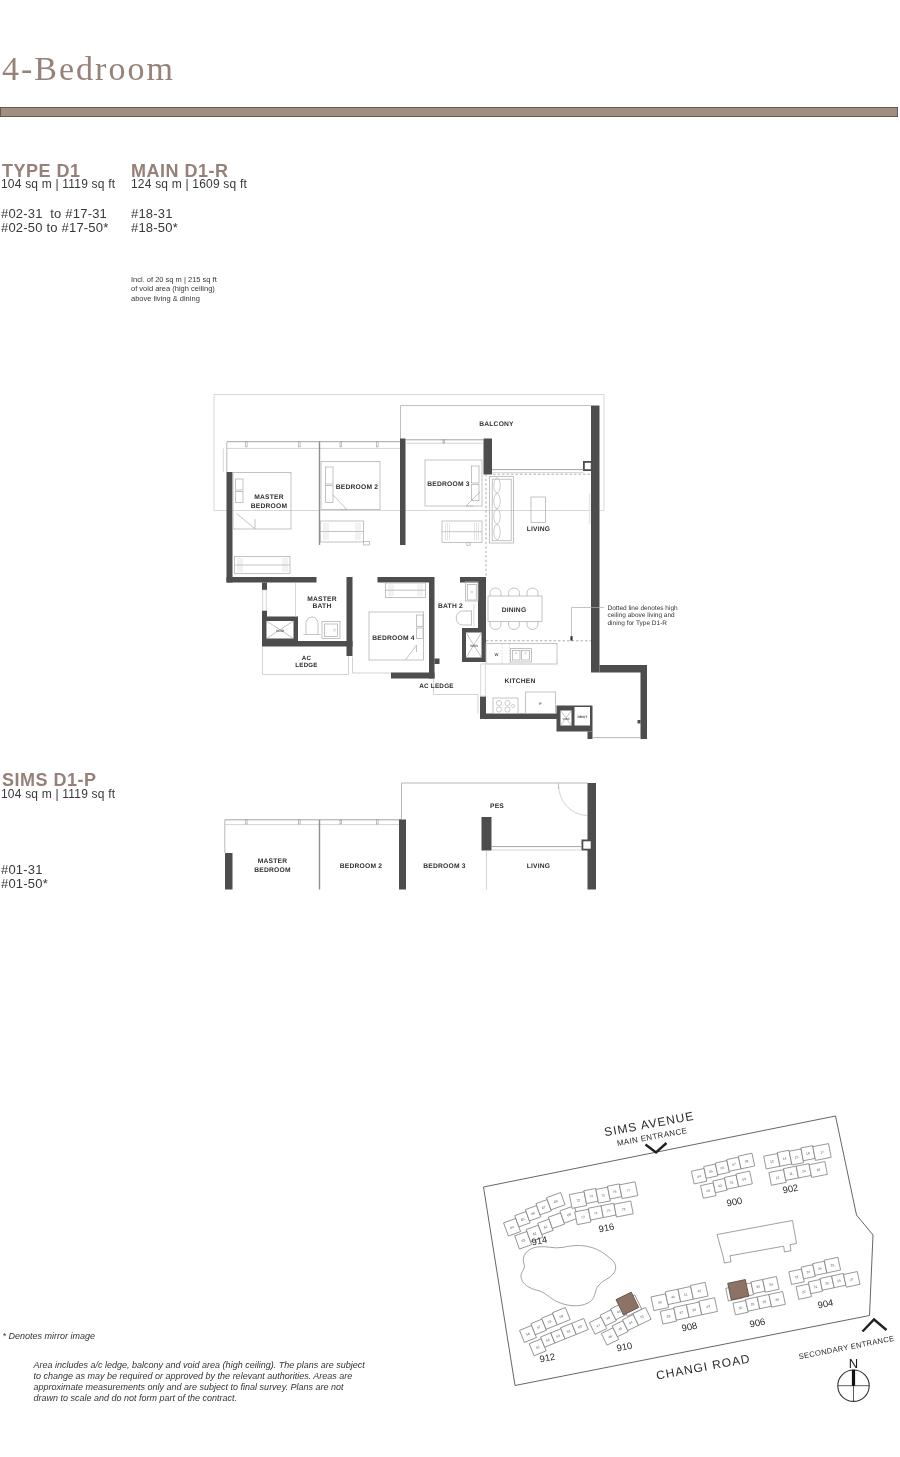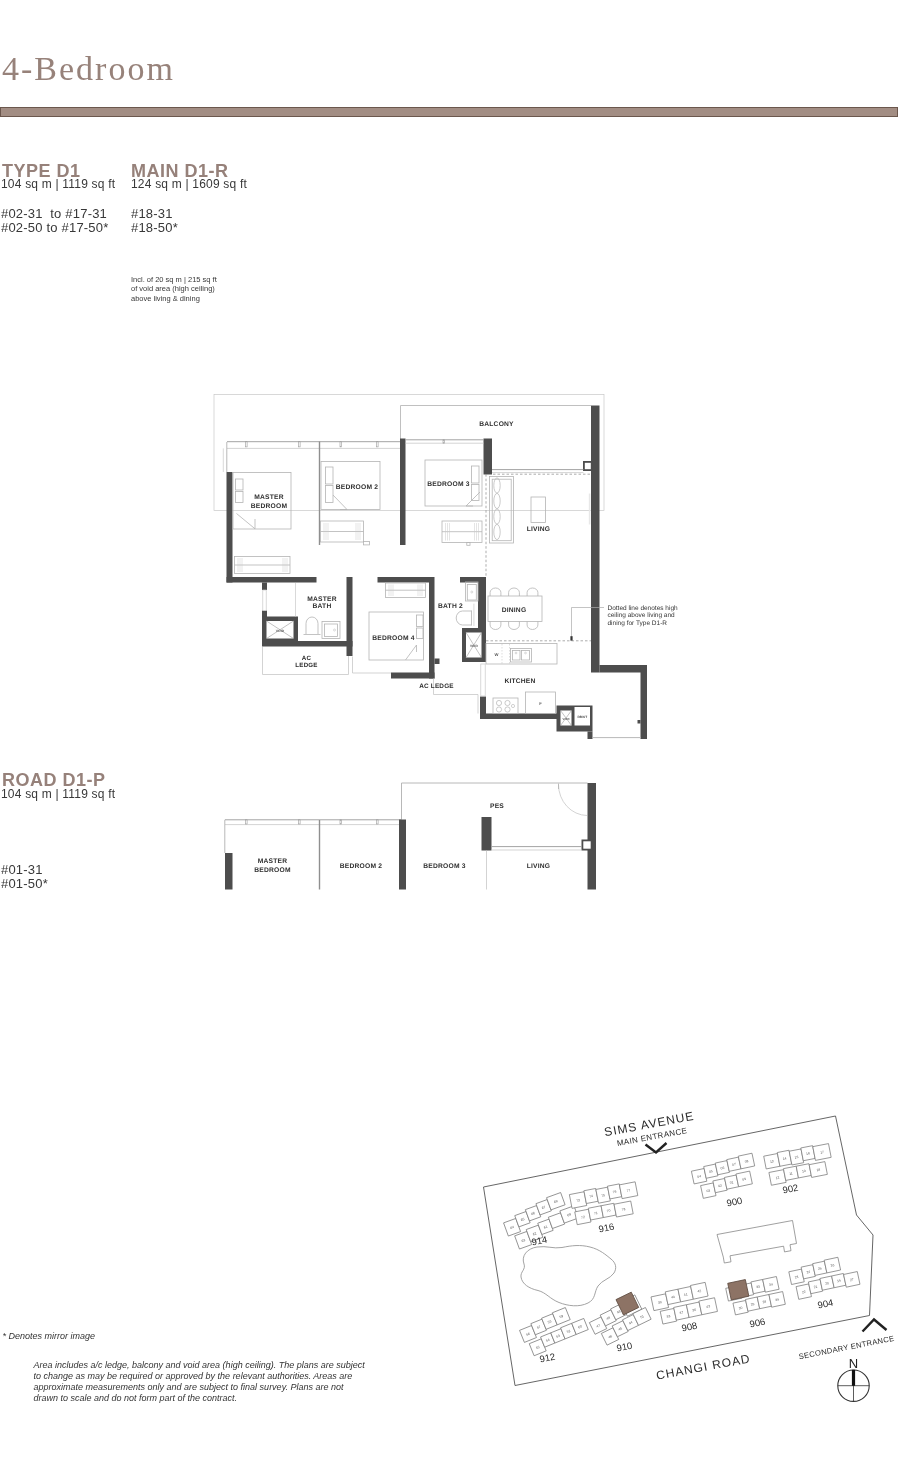--- a/index.html
+++ b/index.html
@@ -426,21 +426,21 @@
         <line x1="433.5" y1="678.5" x2="433.5" y2="694.5" stroke="#c8c8c8" stroke-width="0.8"></line>
         <line x1="433.5" y1="694.5" x2="478" y2="694.5" stroke="#c8c8c8" stroke-width="0.8"></line>
         <line x1="478" y1="694.5" x2="478" y2="713.5" stroke="#c8c8c8" stroke-width="0.8"></line>
       </g>
 
 <g>
         <text x="436.5" y="687.5" font-size="6.4" fill="#2f2f2f" text-anchor="middle" letter-spacing="0.2" font-weight="bold">AC LEDGE</text>
       </g>
   </svg>
 
-  <div class="abs taupe" style="left:2px; top:756px;">ROAD D1-P</div>
+  <div class="abs taupe" style="left:2px; top:756px;">SIMS D1-P</div>
 
   <div class="abs area" style="left:1px; top:786.5px;">104 sq m | 1119 sq ft</div>
 
   <div class="abs units" style="left:1px; top:863px;">#01-31<br>#01-50*</div>
 
   <svg class="abs" style="left:215px; top:775px;" width="390" height="114.5" viewBox="215 775 390 114.5">
 
 <g>
         <line x1="401.5" y1="783" x2="587.5" y2="783" stroke="#b0b0b0" stroke-width="0.9"></line>
         <line x1="401.5" y1="783" x2="401.5" y2="819.5" stroke="#b0b0b0" stroke-width="0.9"></line>

